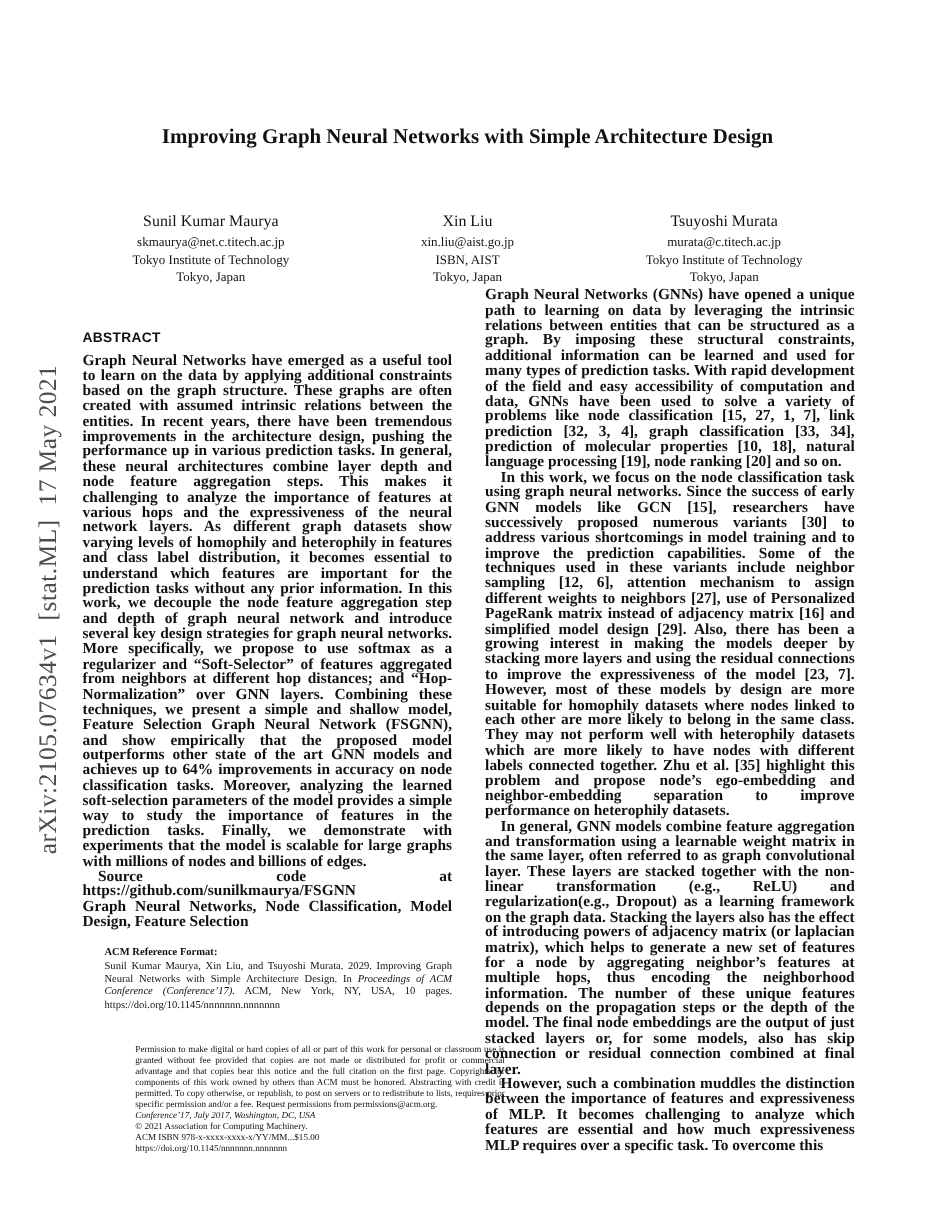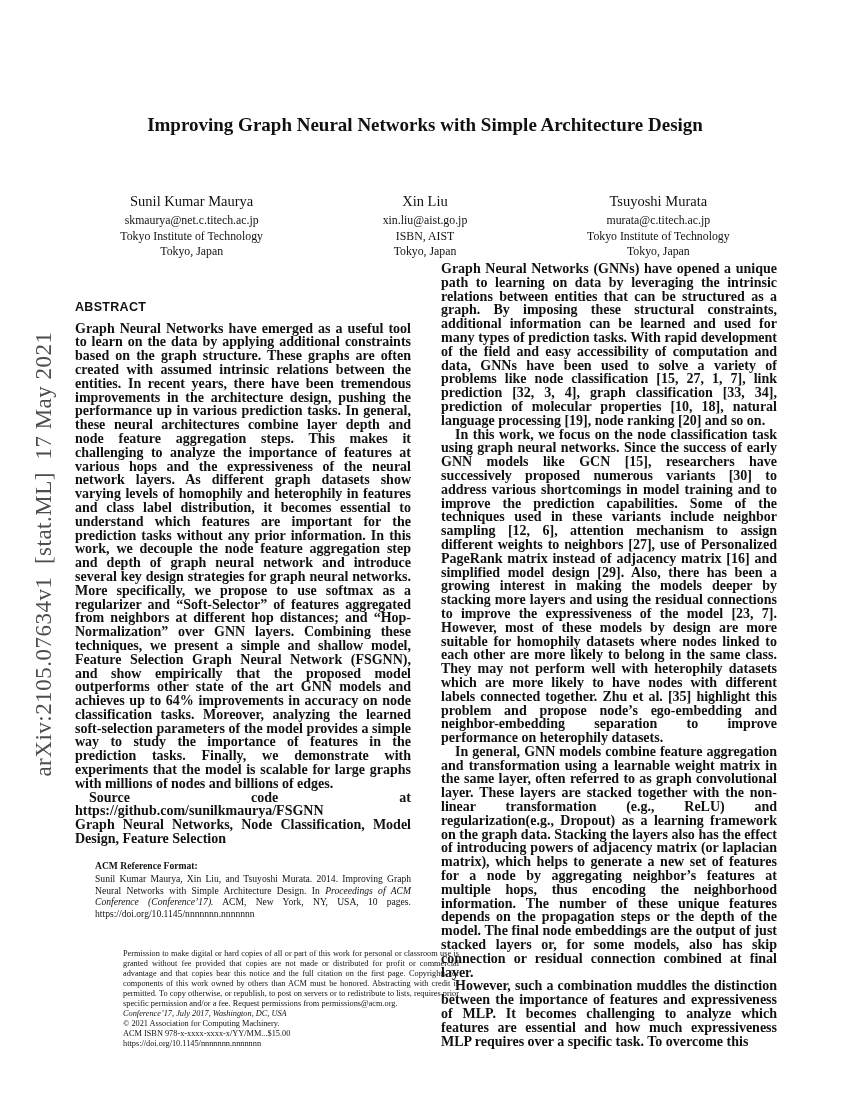--- a/index.html
+++ b/index.html
@@ -111,21 +111,21 @@
 
     <div class="col">
       <h2 class="sec">ABSTRACT</h2>
       <p class="body">Graph Neural Networks have emerged as a useful tool to learn on the data by applying additional constraints based on the graph structure. These graphs are often created with assumed intrinsic relations between the entities. In recent years, there have been tremendous improvements in the architecture design, pushing the performance up in various prediction tasks. In general, these neural architectures combine layer depth and node feature aggregation steps. This makes it challenging to analyze the importance of features at various hops and the expressiveness of the neural network layers. As different graph datasets show varying levels of homophily and heterophily in features and class label distribution, it becomes essential to understand which features are important for the prediction tasks without any prior information. In this work, we decouple the node feature aggregation step and depth of graph neural network and introduce several key design strategies for graph neural networks. More specifically, we propose to use softmax as a regularizer and “Soft-Selector” of features aggregated from neighbors at different hop distances; and “Hop-Normalization” over GNN layers. Combining these techniques, we present a simple and shallow model, Feature Selection Graph Neural Network (FSGNN), and show empirically that the proposed model outperforms other state of the art GNN models and achieves up to 64% improvements in accuracy on node classification tasks. Moreover, analyzing the learned soft-selection parameters of the model provides a simple way to study the importance of features in the prediction tasks. Finally, we demonstrate with experiments that the model is scalable for large graphs with millions of nodes and billions of edges.</p>
       <p class="body indent"><span>Source code at </span><a class="link">https://github.com/sunilkmaurya/FSGNN</a></p>
 
       <p class="body">Graph Neural Networks, Node Classification, Model Design, Feature Selection</p>
 
       <div class="ref-block">
         <p class="ref-heading">ACM Reference Format:</p>
-        <p class="ref-text"><span>Sunil Kumar Maurya, Xin Liu, and Tsuyoshi Murata. 2014. Improving Graph Neural Networks with Simple Architecture Design. In </span><span class="italic">Proceedings of ACM Conference (Conference’17).</span><span> ACM, New York, NY, USA, 10 pages. </span><a class="link">https://doi.org/10.1145/nnnnnnn.nnnnnnn</a></p>
+        <p class="ref-text"><span>Sunil Kumar Maurya, Xin Liu, and Tsuyoshi Murata. 2029. Improving Graph Neural Networks with Simple Architecture Design. In </span><span class="italic">Proceedings of ACM Conference (Conference’17).</span><span> ACM, New York, NY, USA, 10 pages. </span><a class="link">https://doi.org/10.1145/nnnnnnn.nnnnnnn</a></p>
       </div>
 
       <div class="footnote">
         <p>Permission to make digital or hard copies of all or part of this work for personal or classroom use is granted without fee provided that copies are not made or distributed for profit or commercial advantage and that copies bear this notice and the full citation on the first page. Copyrights for components of this work owned by others than ACM must be honored. Abstracting with credit is permitted. To copy otherwise, or republish, to post on servers or to redistribute to lists, requires prior specific permission and/or a fee. Request permissions from permissions@acm.org.</p>
         <p class="fn-venue">Conference’17, July 2017, Washington, DC, USA</p>
         <p>© 2021 Association for Computing Machinery.</p>
         <p>ACM ISBN 978-x-xxxx-xxxx-x/YY/MM...$15.00</p>
         <p>https://doi.org/10.1145/nnnnnnn.nnnnnnn</p>
       </div>
     </div>

